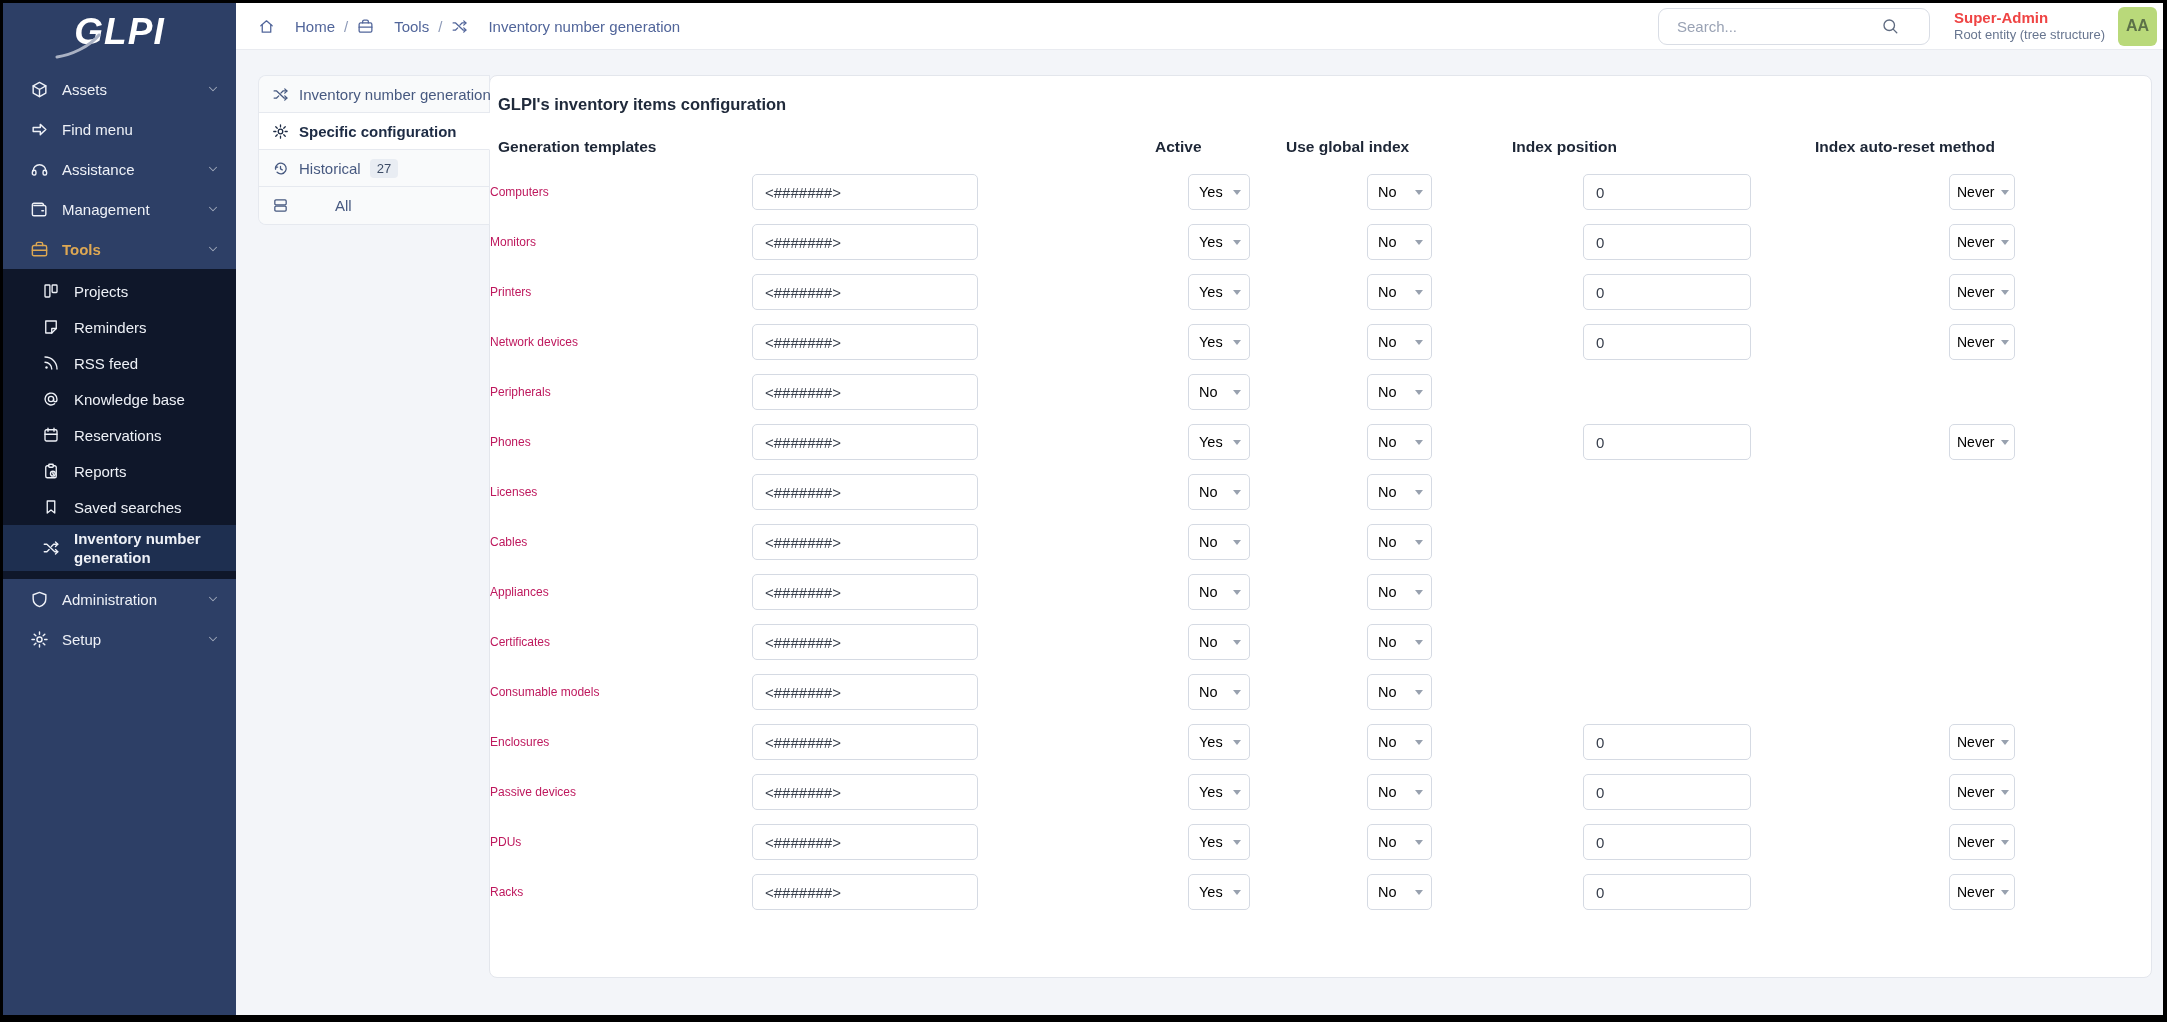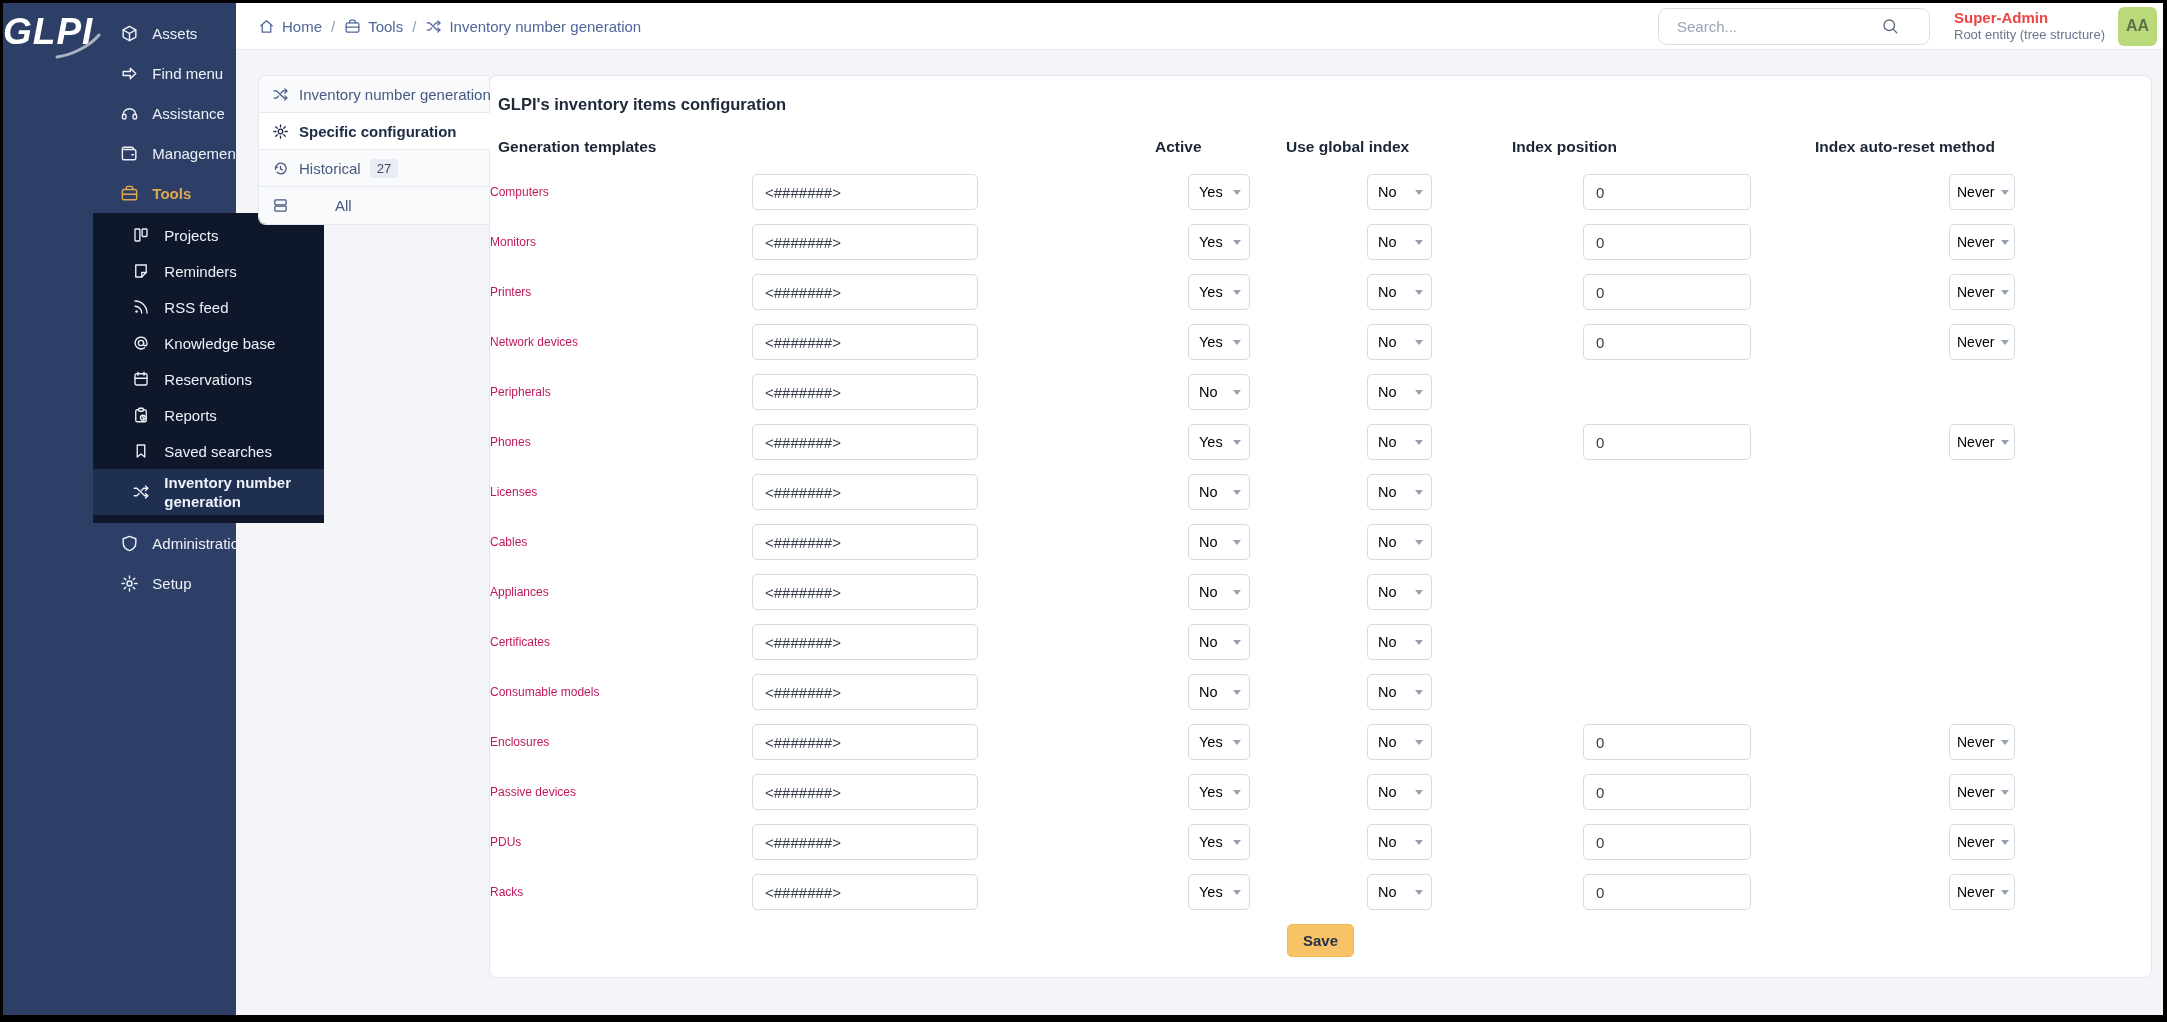--- a/index.html
+++ b/index.html
@@ -6,21 +6,21 @@
   html,body { width:2167px; height:1022px; }
   body {
     font-family: "Liberation Sans", "DejaVu Sans", sans-serif;
     background:#000;
   }
   .frame { position:relative; width:2167px; height:1022px; background:#000; }
   .inner { position:absolute; left:3px; top:3px; width:2160px; height:1012px;
            display:flex; background:#f3f5f9; overflow:hidden; }
 
   
-  .sidebar { width:233px; flex-shrink:0; background:#2d3f66; color:#eef1f7; display:flex; }
+  .sidebar { width:233px; flex-shrink:0; background:#2d3f66; color:#eef1f7; display:flex; flex-direction:column; }
   .logo { height:56px; display:flex; align-items:center; justify-content:center; position:relative; cursor:pointer; }
   .logo-text { font-size:37px; font-weight:700; font-style:italic; color:#fff; letter-spacing:1px; line-height:1; }
   .logo-swoosh { position:absolute; left:52px; top:30px; width:60px; height:26px; }
   .nav { padding-top:10px; font-size:15px; }
   .nav-item { height:40px; display:flex; align-items:center; padding:0 16px 0 27px; cursor:pointer; color:#eef1f7; }
   .nav-item .ic { width:19px; height:19px; flex-shrink:0; }
   .nav-item .lbl { margin-left:13px; flex:1; white-space:nowrap; }
   .nav-item .chev { width:14px; height:14px; color:rgba(255,255,255,.55); }
   .nav-item.gold { color:#dea853; font-weight:700; }
   .submenu { background:#0f172a; padding:4px 0 8px; }
@@ -28,21 +28,21 @@
   .sub-item .ic { width:18px; height:18px; flex-shrink:0; }
   .sub-item .lbl { margin-left:14px; line-height:19px; }
   .sub-item.active { background:#1e2f50; font-weight:700; height:46px; }
   .sub-item.active .lbl { white-space:normal; width:150px; }
 
   
   .main-col { flex:1; display:flex; flex-direction:column; min-width:0; }
   .topbar { height:47px; background:#fff; border-bottom:1px solid #e9ebf0; display:flex; align-items:center; padding:0 6px 0 22px; flex-shrink:0; }
   .breadcrumb { display:flex; align-items:center; gap:9px; color:#51659a; font-size:15px; }
   .breadcrumb .ic { width:17px; height:17px; }
-  .crumb { display:flex; align-items:flex-start; gap:7px; cursor:pointer; }
+  .crumb { display:flex; align-items:flex-start; gap:20px; cursor:pointer; }
   .crumb-sep { color:#8d9ab8; }
   .topbar-right { margin-left:auto; display:flex; align-items:center; }
   .searchbox { width:272px; height:37px; border:1px solid #d9dde5; border-radius:9px; background:#fff;
                display:flex; align-items:center; padding:0 30px 0 18px; }
   .searchbox input { border:none; outline:none; flex:1; font-size:15px; color:#3c4c6b; background:transparent;
                      font-family:inherit; }
   .searchbox input::placeholder { color:#99a2b4; }
   .searchbox .ic { width:18px; height:18px; color:#5f6b80; }
   .user-block { margin-left:24px; display:flex; flex-direction:column; justify-content:center; cursor:pointer; }
   .user-name { font-size:15px; color:#ef4444; line-height:18px;font-weight:bold; }
@@ -578,21 +578,18 @@
                   <span>No</span>
                   <span class="caret"></span>
                 </div>
                 <input class="ctl idx-input" type="text" value="0" style="">
                 <div class="ctl select sel-reset">
                   <span>Never</span>
                   <span class="caret"></span>
                 </div>
               </div>
             </div>
-          <div class="save-row">
-            <button class="save-btn">Save</button>
-          </div>
         </div>
       </div>
 
     </div>
   </div>
 </div>
 
 </body></html>

